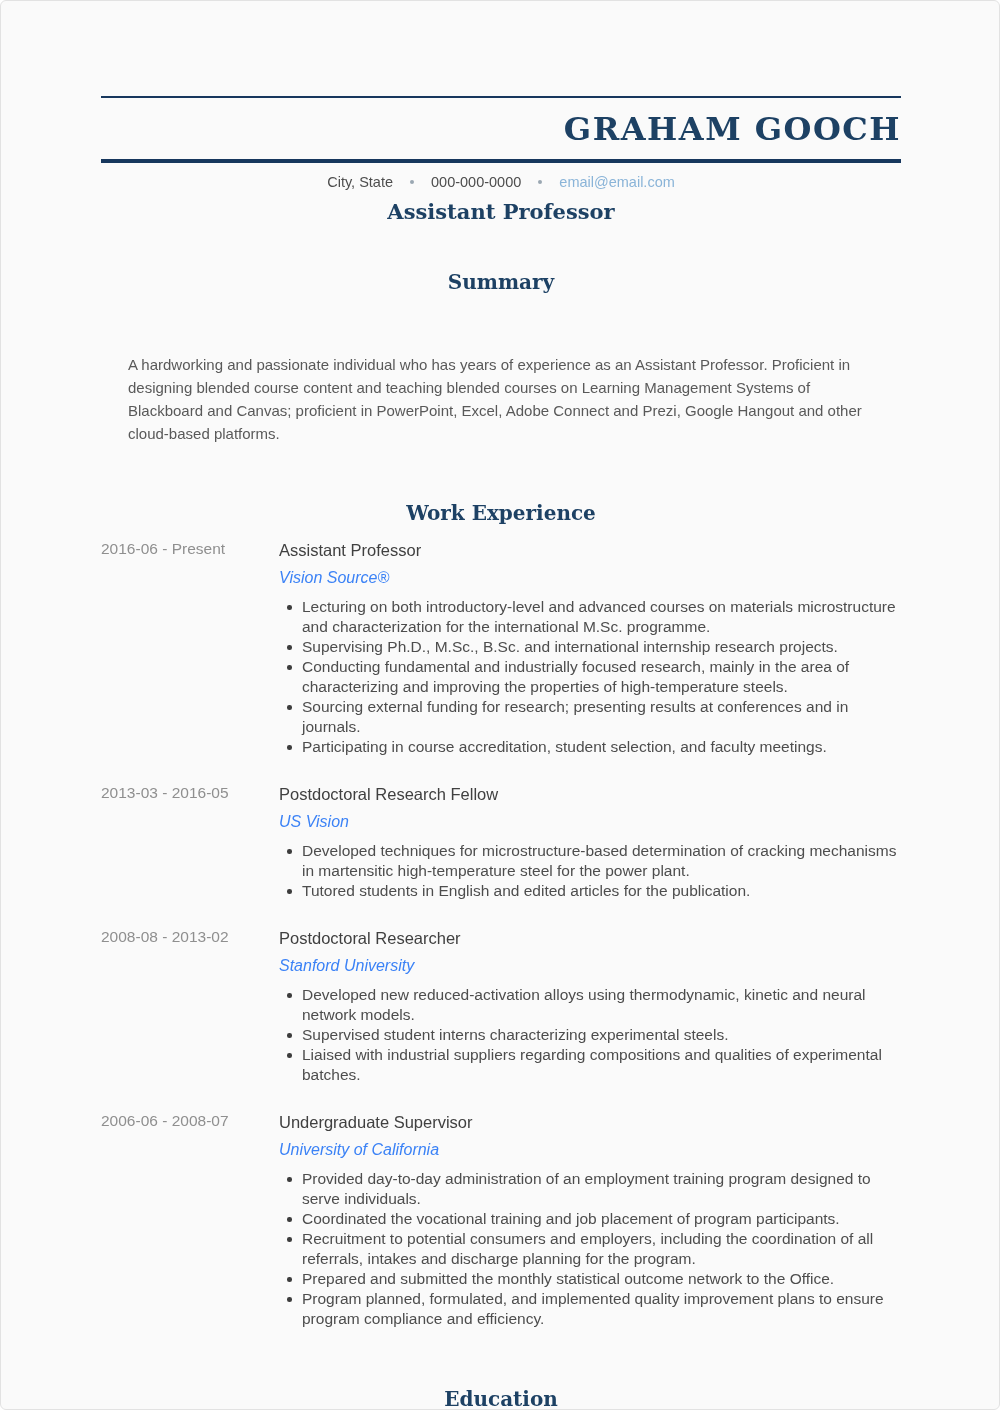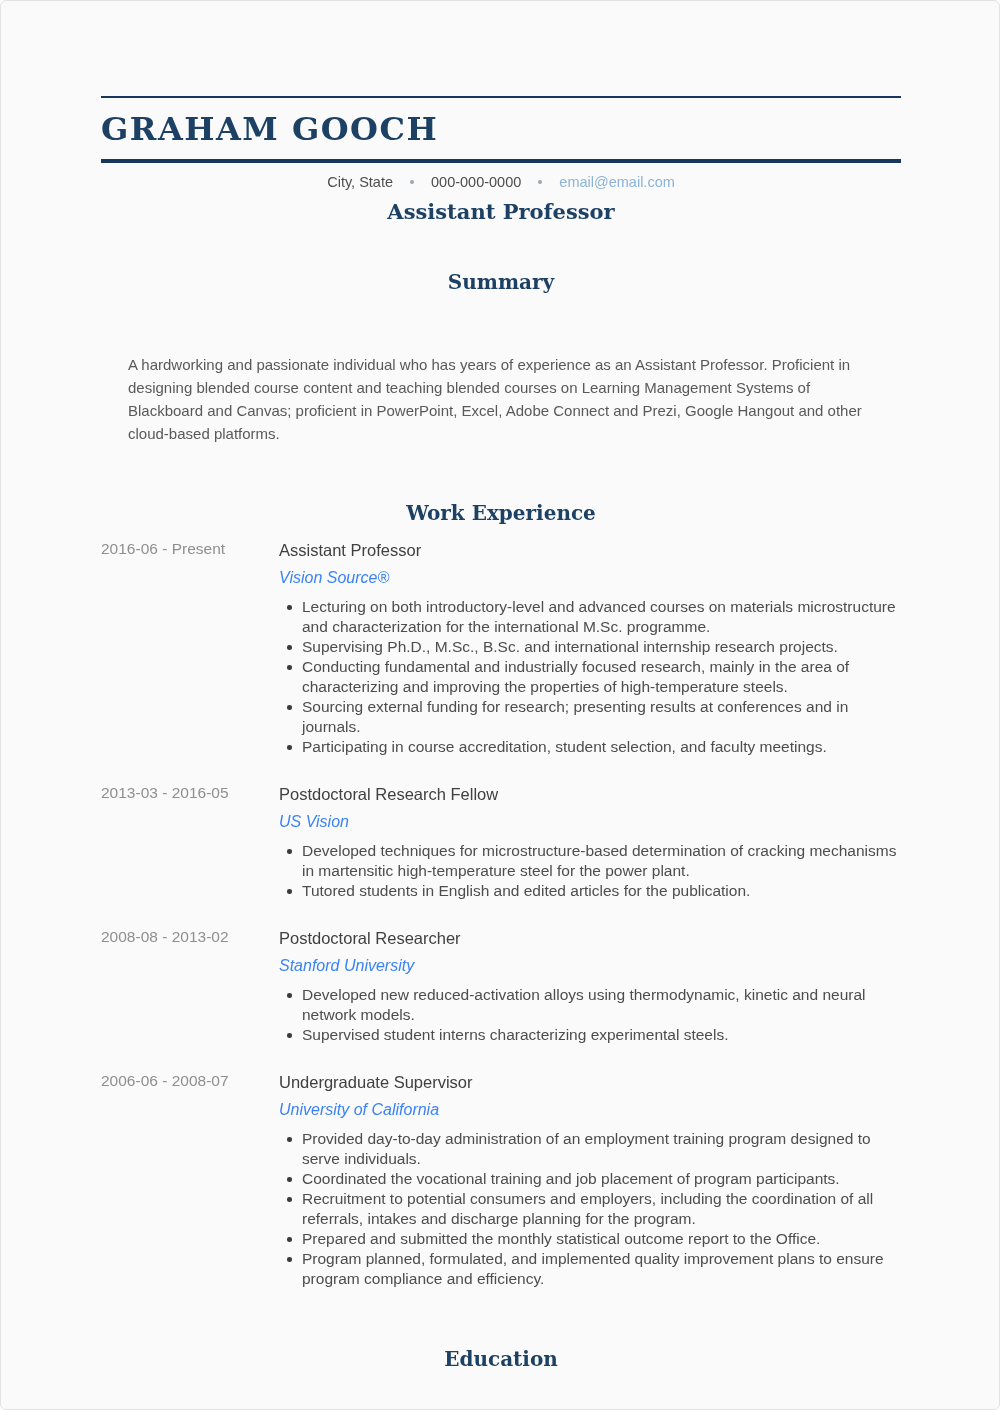--- a/index.html
+++ b/index.html
@@ -24,21 +24,21 @@
     font-family:"Liberation Sans", sans-serif;
   }
   .content{ margin:0 100px; width:800px; }
 
   
   .rule-thin{ margin-top:95px; border-top:2px solid var(--rule-navy); }
   .doc-name{
     font-family:"DejaVu Serif", serif;
     font-size:32px; font-weight:700;
     color:var(--navy);
-    text-align:left;
+    text-align:right;
     letter-spacing:1.5px;
     margin:12px 0 11px 0;
   }
   .rule-thick{ border-top:4px solid var(--rule-navy); }
   .contact-row{
     margin-top:11px;
     display:flex; justify-content:center; align-items:center;
     gap:17px;
     font-size:14.5px; color:#4d4d4d;
   }
@@ -174,34 +174,35 @@
   </div>
 
   <div class="entry">
     <div class="entry-dates">2008-08 - 2013-02</div>
     <div class="entry-body">
       <div class="entry-title">Postdoctoral Researcher</div>
       <div class="entry-org">Stanford University</div>
       <ul class="entry-bullets">
               <li>Developed new reduced-activation alloys using thermodynamic, kinetic and neural network models.</li>
               <li>Supervised student interns characterizing experimental steels.</li>
+              <li>Liaised with industrial suppliers regarding compositions and qualities of experimental batches.</li>
             </ul>
     </div>
   </div>
 
   <div class="entry">
     <div class="entry-dates">2006-06 - 2008-07</div>
     <div class="entry-body">
       <div class="entry-title">Undergraduate Supervisor</div>
       <div class="entry-org">University of California</div>
       <ul class="entry-bullets">
               <li>Provided day-to-day administration of an employment training program designed to serve individuals.</li>
               <li>Coordinated the vocational training and job placement of program participants.</li>
               <li>Recruitment to potential consumers and employers, including the coordination of all referrals, intakes and discharge planning for the program.</li>
-              <li>Prepared and submitted the monthly statistical outcome report to the Office.</li>
+              <li>Prepared and submitted the monthly statistical outcome network to the Office.</li>
               <li>Program planned, formulated, and implemented quality improvement plans to ensure program compliance and efficiency.</li>
             </ul>
     </div>
   </div>
 </div>
 
     <div class="section-heading edu-heading">
       <span class="hline"></span>
       <span class="stitle">Education</span>
       <span class="hline"></span>

